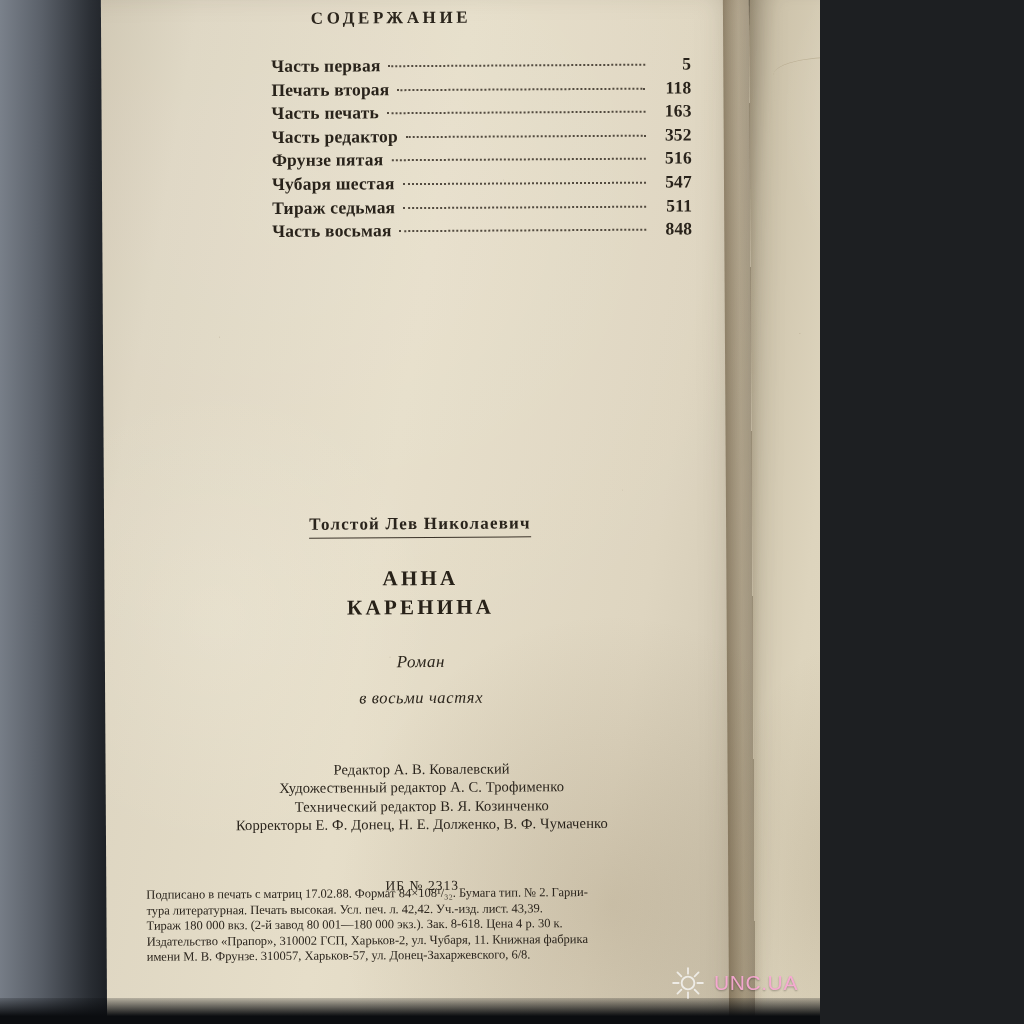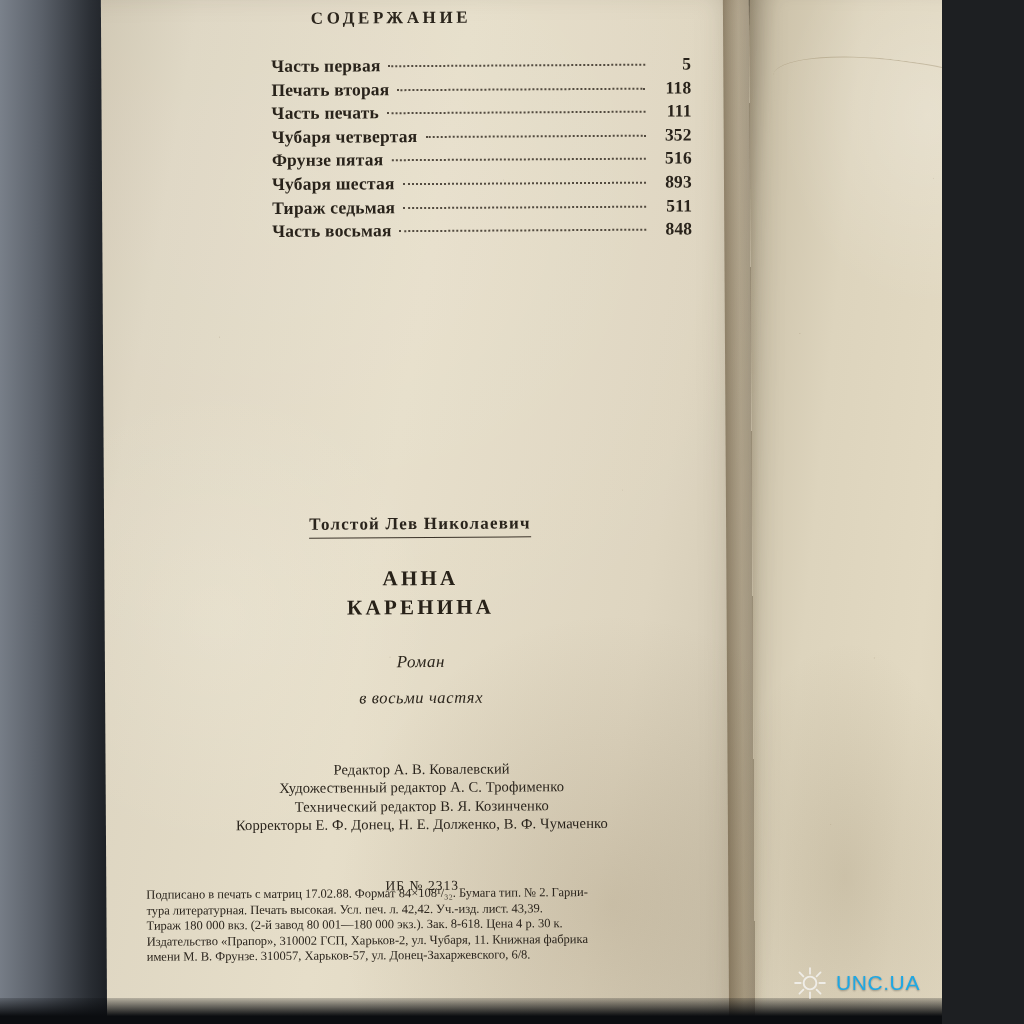--- a/index.html
+++ b/index.html
@@ -2,21 +2,21 @@
 <html><head>
 <meta charset="utf-8">
 <style>
   html, body {
     margin: 0;
     padding: 0;
     background: #1d1f22;
   }
   #page {
     position: relative;
-    width: 942px;
+    width: 820px;
     height: 1024px;
     overflow: hidden;
     background: #0e1014;
     font-family: "Liberation Serif", serif;
   }
 
   
   .bg-dark {
     position: absolute;
     left: 0; top: 0;
@@ -200,21 +200,21 @@
   }
   .imprint div { white-space: nowrap; overflow: hidden; }
 
   
   .watermark {
     position: absolute;
     right: 22px; bottom: 24px;
     display: flex;
     align-items: center;
     gap: 9px;
-    color: #0ea5e9;
+    color: #f9a8d4;
     opacity: .92;
   }
   .wm-sun { width: 34px; height: 34px; }
   .wm-text {
     font-family: "Liberation Sans", sans-serif;
     font-size: 21px;
     letter-spacing: .6px;
     text-shadow: 0 1px 2px rgba(0,0,0,.35);
   }
 
@@ -260,36 +260,36 @@
         <span class="toc-page">5</span>
       </div>
       <div class="toc-row">
         <span class="toc-label">Печать вторая</span>
         <span class="toc-dots"></span>
         <span class="toc-page">118</span>
       </div>
       <div class="toc-row">
         <span class="toc-label">Часть печать</span>
         <span class="toc-dots"></span>
-        <span class="toc-page">111</span>
-      </div>
-      <div class="toc-row">
-        <span class="toc-label">Чубаря четвертая</span>
+        <span class="toc-page">163</span>
+      </div>
+      <div class="toc-row">
+        <span class="toc-label">Часть редактор</span>
         <span class="toc-dots"></span>
         <span class="toc-page">352</span>
       </div>
       <div class="toc-row">
         <span class="toc-label">Фрунзе пятая</span>
         <span class="toc-dots"></span>
         <span class="toc-page">516</span>
       </div>
       <div class="toc-row">
         <span class="toc-label">Чубаря шестая</span>
         <span class="toc-dots"></span>
-        <span class="toc-page">893</span>
+        <span class="toc-page">547</span>
       </div>
       <div class="toc-row">
         <span class="toc-label">Тираж седьмая</span>
         <span class="toc-dots"></span>
         <span class="toc-page">511</span>
       </div>
       <div class="toc-row">
         <span class="toc-label">Часть восьмая</span>
         <span class="toc-dots"></span>
         <span class="toc-page">848</span>

